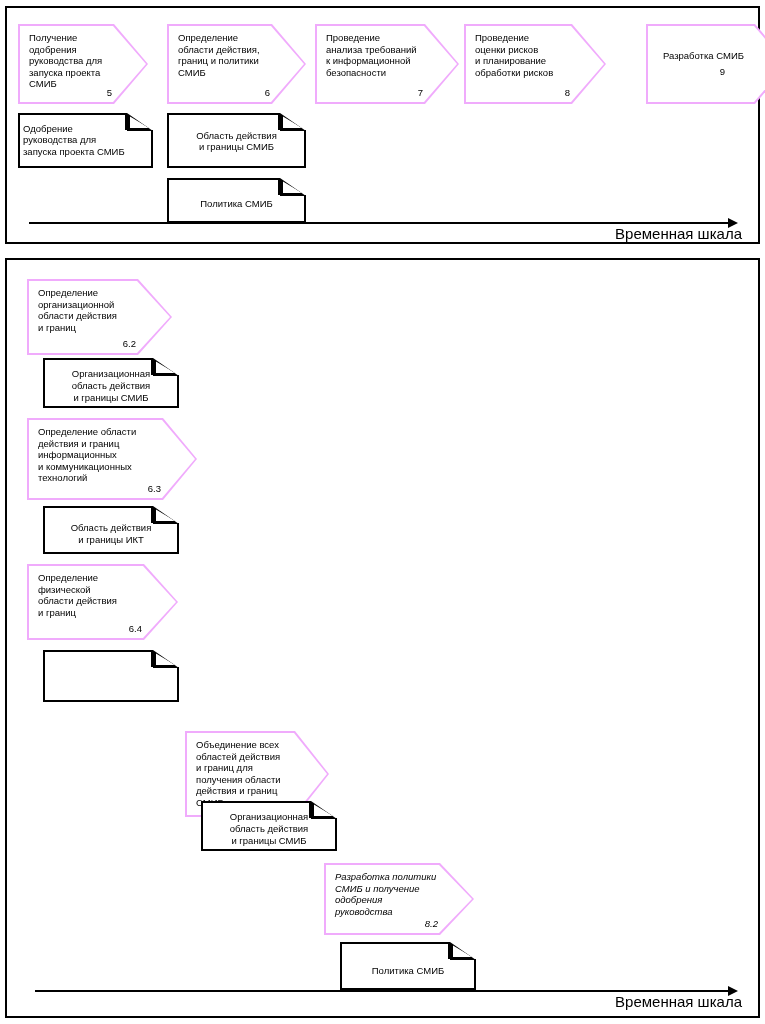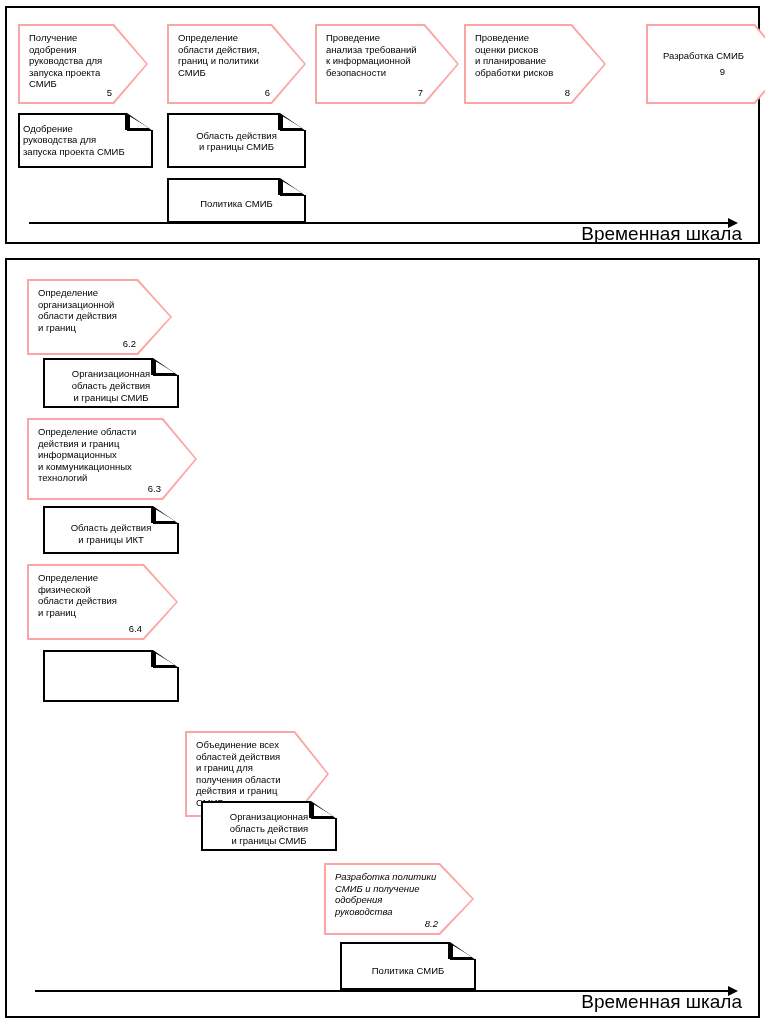--- a/index.html
+++ b/index.html
@@ -26,21 +26,21 @@
     background: #ffffff;
     box-sizing: border-box;
   }
   #panel-top   { left: 5px;  top: 6px;   width: 755px; height: 238px; }
   #panel-bottom{ left: 5px;  top: 258px; width: 755px; height: 760px; }
 
   
   .chevron {
     position: absolute;
     box-sizing: border-box;
-    background: #fca5a5;
+    background: #f0abfc;
     -webkit-clip-path: polygon(0 0, calc(100% - 34px) 0, 100% 50%, calc(100% - 34px) 100%, 0 100%);
     clip-path: polygon(0 0, calc(100% - 34px) 0, 100% 50%, calc(100% - 34px) 100%, 0 100%);
   }
   .chevron > .inner {
     position: absolute;
     left: 2px; top: 2px; right: 2px; bottom: 2px;
     background: #ffffff;
     -webkit-clip-path: polygon(0 0, calc(100% - 33px) 0, 100% 50%, calc(100% - 33px) 100%, 0 100%);
     clip-path: polygon(0 0, calc(100% - 33px) 0, 100% 50%, calc(100% - 33px) 100%, 0 100%);
   }
@@ -142,21 +142,21 @@
     position: absolute;
     right: -9px;
     top: -4px;
     width: 0; height: 0;
     border-top: 5px solid transparent;
     border-bottom: 5px solid transparent;
     border-left: 10px solid #000;
   }
   .timeline-label {
     position: absolute;
-    font-size: 19px;
+    font-size: 15px;
     line-height: 16px;
     color: #000;
     white-space: nowrap;
   }
 </style>
 </head>
 <body>
 
 <div id="page">
 

